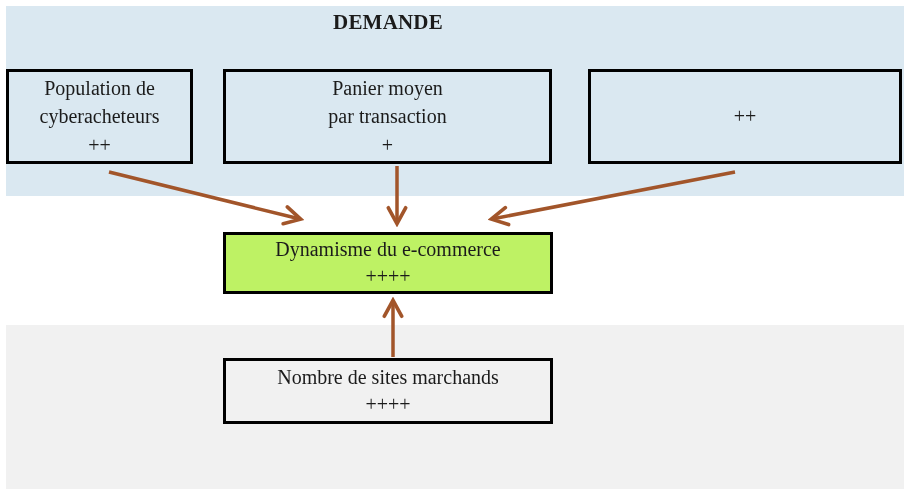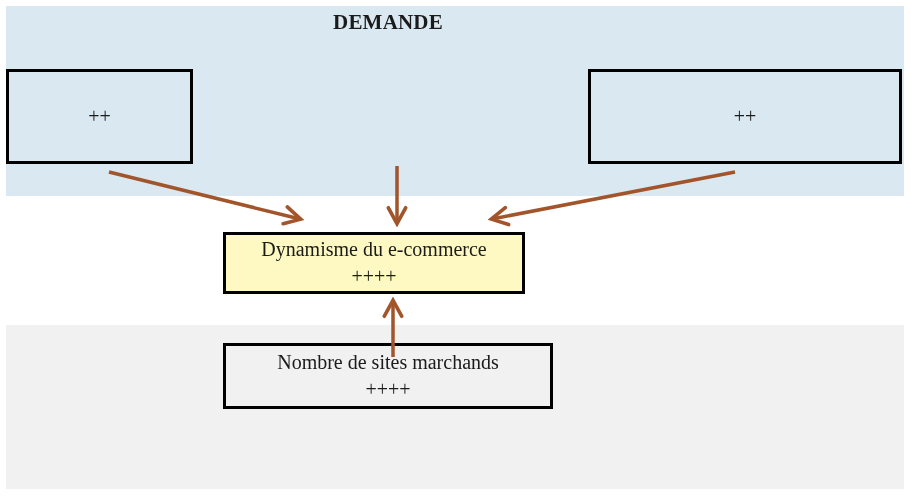--- a/index.html
+++ b/index.html
@@ -26,41 +26,48 @@
     box-sizing:border-box;
     border:3px solid var(--color-box-border,#000);
     display:flex;flex-direction:column;justify-content:center;align-items:center;
     text-align:center;
     font-size:20px;line-height:1.42;
   }
   .node .label{white-space:pre-line;}
   #box-population{left:6px;top:69px;width:187px;height:95px;}
   #box-panier{left:223px;top:69px;width:329px;height:95px;}
   #box-nb{left:588px;top:69px;width:314px;height:95px;}
-  #box-dynamisme{left:223px;top:232px;width:302px;height:62px;background:#fef9c3;line-height:1.35;}
-  #box-sites{left:223px;top:343px;width:330px;height:66px;line-height:1.35;}
+  #box-dynamisme{left:223px;top:232px;width:330px;height:62px;background:#bef264;line-height:1.35;}
+  #box-sites{left:223px;top:358px;width:330px;height:66px;line-height:1.35;}
   #arrow-layer{position:absolute;left:0;top:0;width:916px;height:498px;pointer-events:none;}
   .arrow{stroke:var(--color-arrow,#a2552a);stroke-width:3.5;fill:none;}
   .arrow-head{stroke:var(--color-arrow,#a2552a);fill:none;stroke-width:1.6;stroke-linecap:round;stroke-linejoin:miter;}
 </style>
 </head>
 <body>
 
 <div id="canvas">
 
   <div class="band" id="band-demande"></div>
   <div class="band" id="band-offre"></div>
 
   <div class="section-title" id="title-demande">DEMANDE</div>
 
 
   <div class="node" id="box-population">
+    <div class="label">Population de
+cyberacheteurs</div>
     <div class="sign">++</div>
   </div>
 
+  <div class="node" id="box-panier">
+    <div class="label">Panier moyen
+par transaction</div>
+    <div class="sign">+</div>
+  </div>
 
   <div class="node" id="box-nb">
     <div class="sign">++</div>
   </div>
 
   <div class="node" id="box-dynamisme">
     <div class="label">Dynamisme du e-commerce</div>
     <div class="sign">++++</div>
   </div>
 

